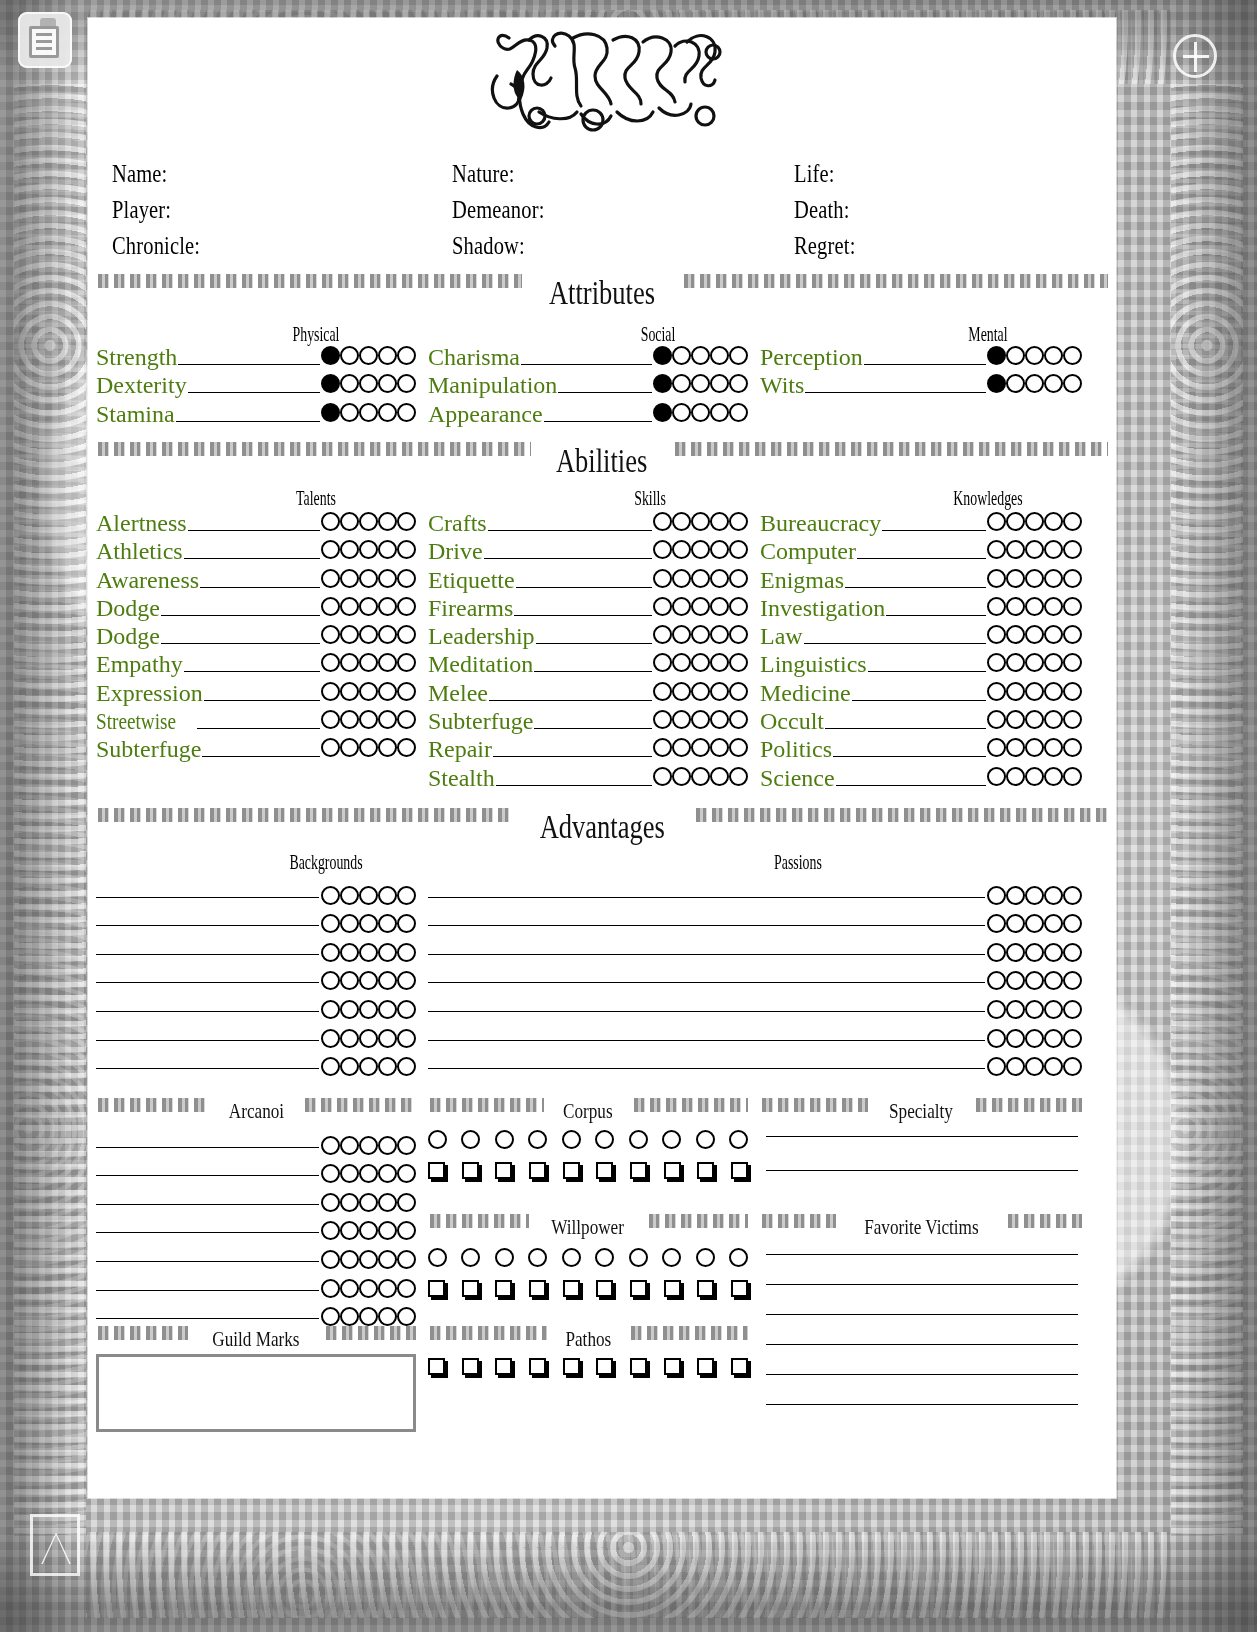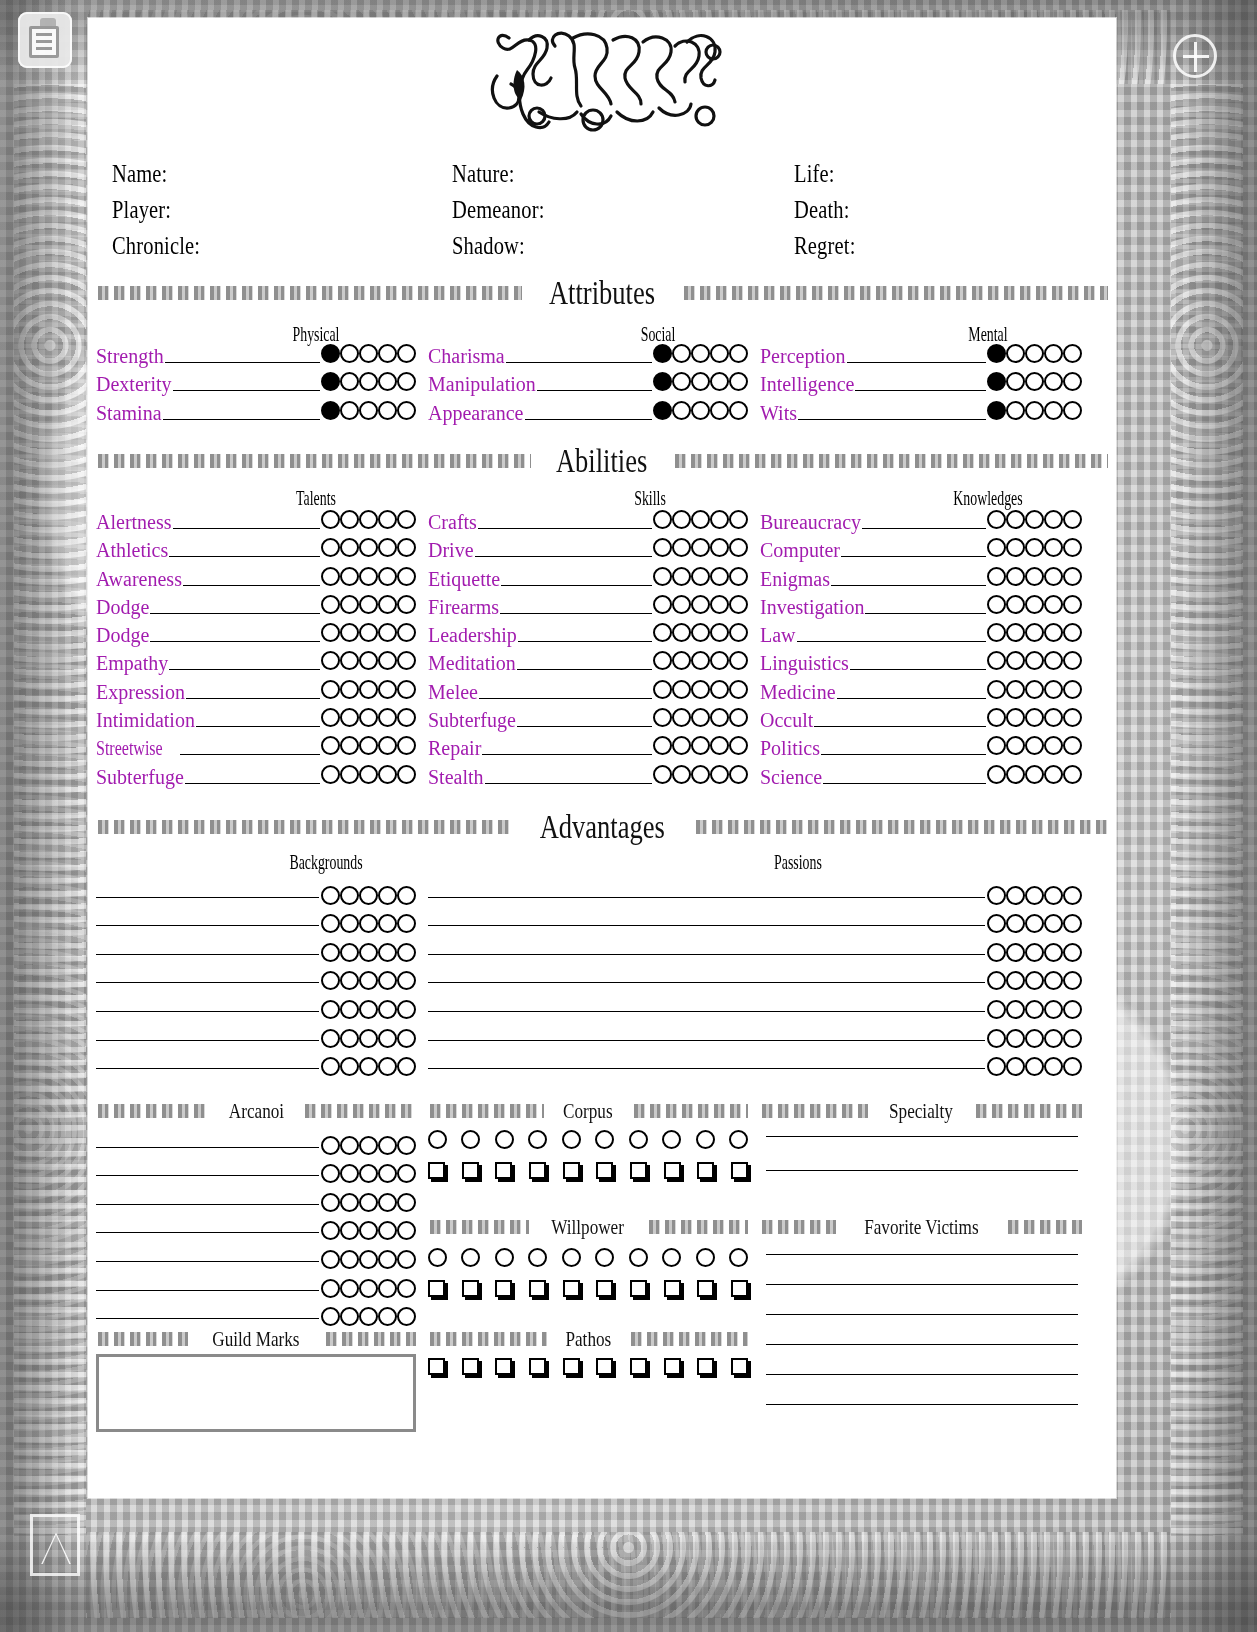--- a/index.html
+++ b/index.html
@@ -125,21 +125,21 @@
     font-size:25px; line-height:36px; color:#000;
     font-stretch:condensed;
     transform:scaleX(.82); transform-origin:left center;
     letter-spacing:.2px;
     white-space:nowrap;
   }
 
   
   .section-head{
     position:absolute; left:8px; right:8px;
-    display:flex; align-items:center; gap:10px;
+    display:flex; gap:10px;
   }
   .chain{
     flex:1 1 auto; height:14px;
     background:
       repeating-linear-gradient(90deg,
         rgba(0,0,0,0) 0 2px,
         #8a8a8a 2px 6px,
         #c9c9c9 6px 9px,
         #8a8a8a 9px 13px,
         rgba(0,0,0,0) 13px 16px);
@@ -164,21 +164,21 @@
     font-family:"Liberation Serif", serif;
     font-size:21px; color:#000;
     transform:scaleX(.66); transform-origin:center;
     white-space:nowrap; text-align:center;
   }
 
   
   .trait{
     display:flex; align-items:baseline;
     font-family:"Liberation Serif", serif;
-    font-size:20px; color:#a21caf;
+    font-size:24px; color:#4d7c0f;
     height:28.3px;
     white-space:nowrap;
   }
   .trait .nm{ flex:0 0 auto; }
   .trait .nm.cond{ transform:scaleX(.8); transform-origin:left bottom; display:inline-block; }
   .trait .dots-line{
     flex:1 1 auto; border-bottom:1.6px solid #000; margin:0 1px 6px 1px; height:1px;
   }
   .pips{ flex:0 0 auto; display:flex; gap:0px; align-items:center; }
   .pip{
@@ -373,31 +373,20 @@
           <span class="dots-line"></span>
           <span class="pips">
             <span class="pip filled"></span>
             <span class="pip"></span>
             <span class="pip"></span>
             <span class="pip"></span>
             <span class="pip"></span>
           </span>
         </div>
         <div class="trait">
-          <span class="nm">Intelligence</span>
-          <span class="dots-line"></span>
-          <span class="pips">
-            <span class="pip filled"></span>
-            <span class="pip"></span>
-            <span class="pip"></span>
-            <span class="pip"></span>
-            <span class="pip"></span>
-          </span>
-        </div>
-        <div class="trait">
           <span class="nm">Wits</span>
           <span class="dots-line"></span>
           <span class="pips">
             <span class="pip filled"></span>
             <span class="pip"></span>
             <span class="pip"></span>
             <span class="pip"></span>
             <span class="pip"></span>
           </span>
         </div>
@@ -475,31 +464,20 @@
           <span class="pips">
             <span class="pip"></span>
             <span class="pip"></span>
             <span class="pip"></span>
             <span class="pip"></span>
             <span class="pip"></span>
           </span>
         </div>
         <div class="trait">
           <span class="nm">Expression</span>
-          <span class="dots-line"></span>
-          <span class="pips">
-            <span class="pip"></span>
-            <span class="pip"></span>
-            <span class="pip"></span>
-            <span class="pip"></span>
-            <span class="pip"></span>
-          </span>
-        </div>
-        <div class="trait">
-          <span class="nm">Intimidation</span>
           <span class="dots-line"></span>
           <span class="pips">
             <span class="pip"></span>
             <span class="pip"></span>
             <span class="pip"></span>
             <span class="pip"></span>
             <span class="pip"></span>
           </span>
         </div>
         <div class="trait">

